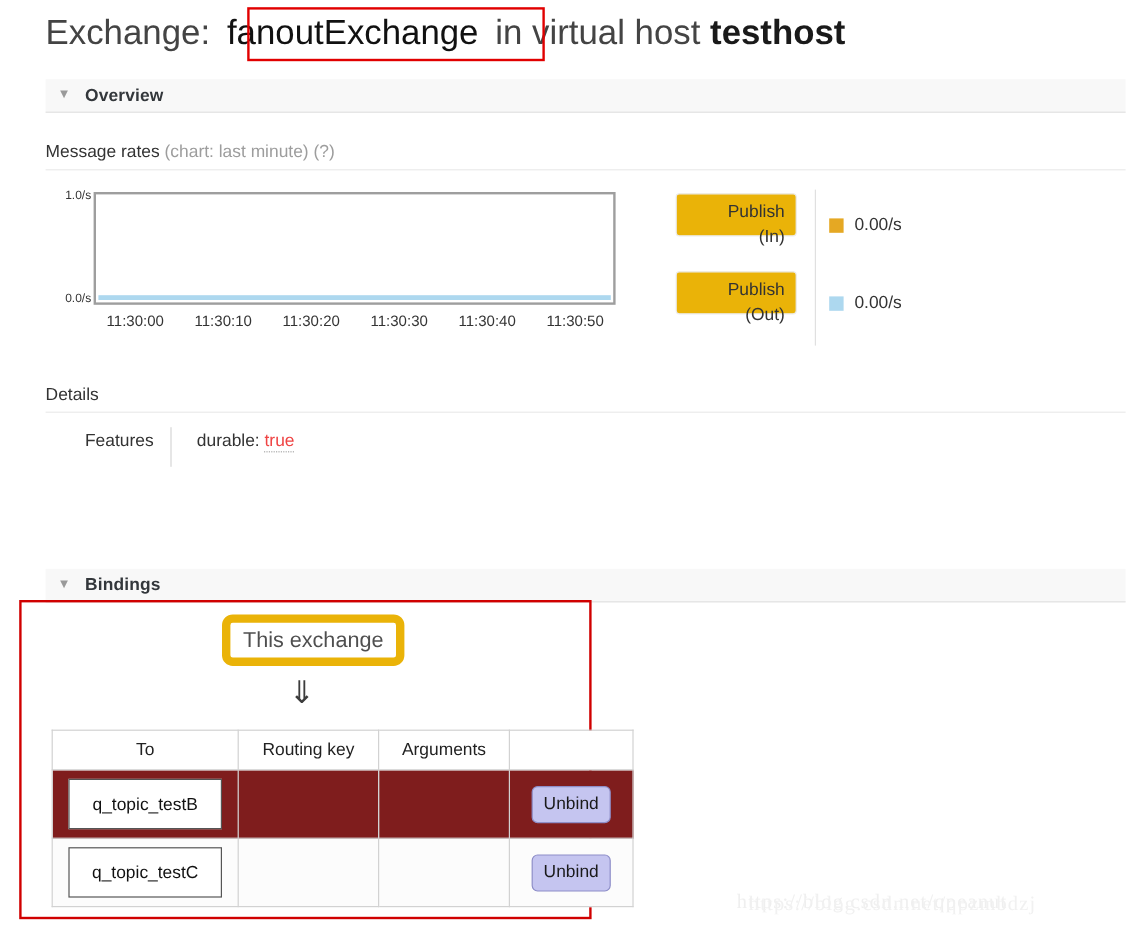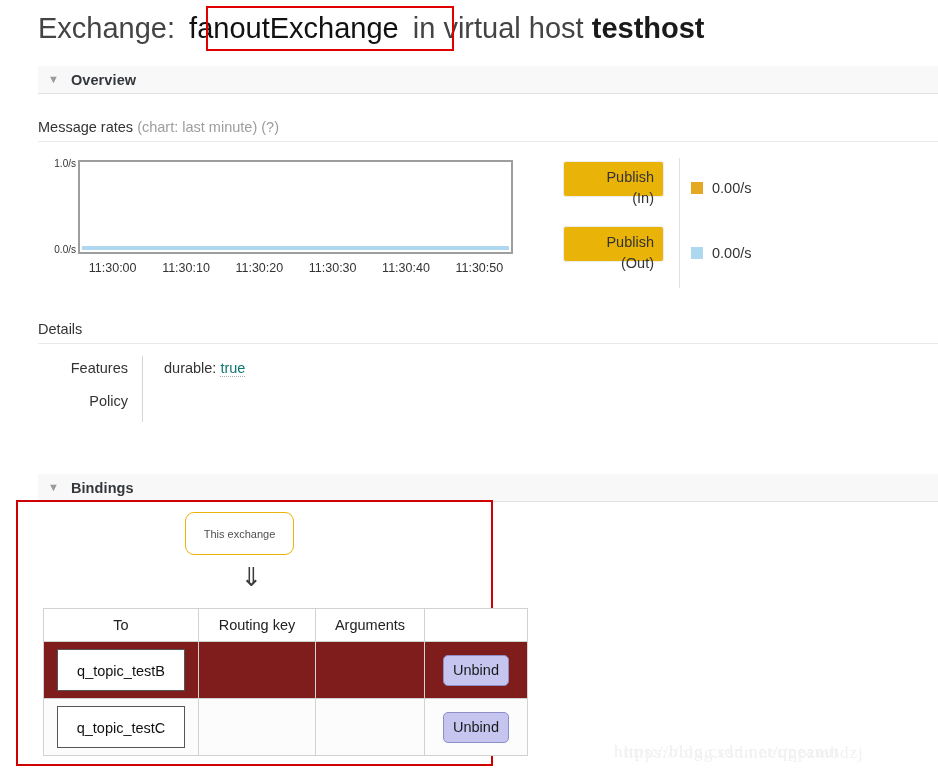--- a/index.html
+++ b/index.html
@@ -210,47 +210,47 @@
     min-height: 33px;
     min-width: 260px;
     color: #555555;
     line-height: 24px;
     box-sizing: border-box;
   }
   .details .val.type-val { color: #555555; }
   .details .val.feat-val { color: #333333; }
   .dotted {
     border-bottom: 1px dotted #a9a9a9;
-    color: #0f766e;
+    color: #ef4444;
   }
 
   
   .annot-bindings-box {
     position: absolute;
     left: 16px;
     top: 500px;
     width: 477px;
     height: 266px;
     border: 2px solid #d00000;
     box-sizing: border-box;
     pointer-events: none;
   }
 
   
   .this-exchange {
     position: absolute;
     left: 185px;
     top: 512px;
-    width: 109px;
+    width: 152px;
     height: 43px;
-    border: 1px solid #eab308;
+    border: 7px solid #eab308;
     border-radius: 9px;
     background: #ffffff;
     box-sizing: border-box;
-    font-size: 11px;
+    font-size: 18px;
     color: #4f4f4f;
     display: flex;
     align-items: center;
     justify-content: center;
   }
   .down-arrow {
     position: absolute;
     left: 185px;
     top: 560px;
     width: 133px;
@@ -396,24 +396,20 @@
 </div>
 
 <div class="sub-head" id="details-head">
   <span>Details</span>
 </div>
 
 <div class="details">
   <div class="row">
     <div class="key">Features</div>
     <div class="val feat-val"><span>durable: </span><span class="dotted">true</span></div>
-  </div>
-  <div class="row">
-    <div class="key">Policy</div>
-    <div class="val"></div>
   </div>
 </div>
 
 <div class="section-head" id="sec-bindings">
   <span class="tri">▼</span>
   <span class="sec-label">Bindings</span>
 </div>
 
 <div class="annot-bindings-box"></div>
 

